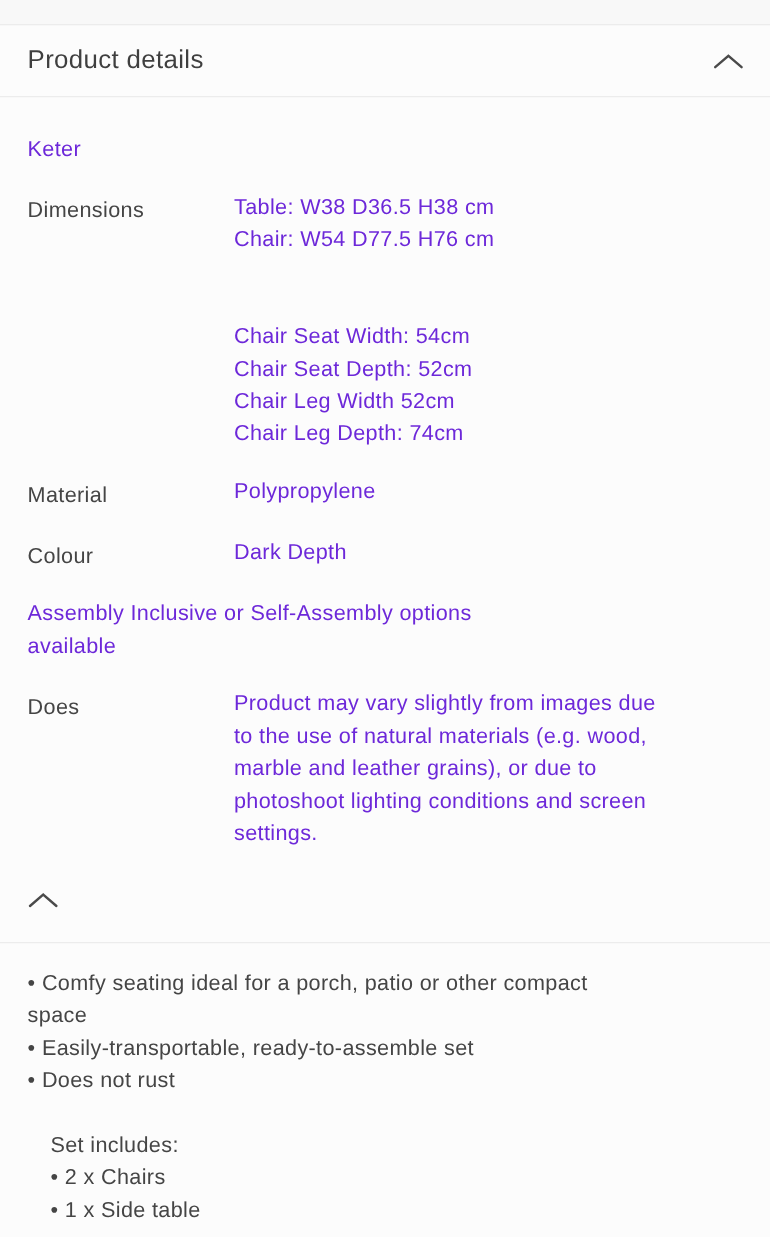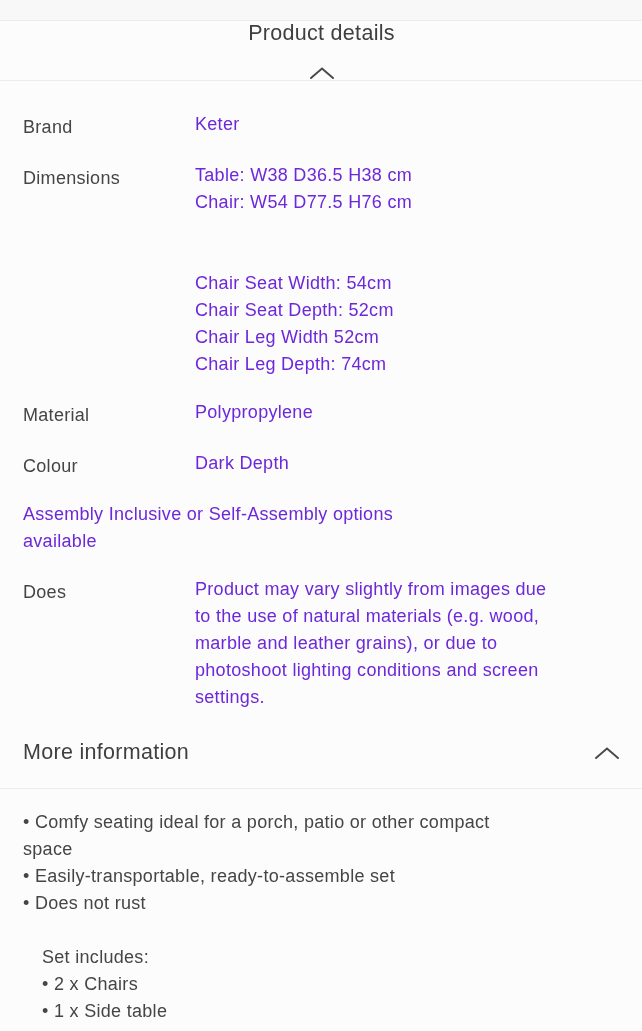--- a/index.html
+++ b/index.html
@@ -19,21 +19,21 @@
     border-bottom: 1px solid #ececec;
   }
   .section-header {
     display: flex;
     align-items: center;
     justify-content: space-between;
     padding: 0 22px 0 23px;
     border-bottom: 1px solid #ececec;
     cursor: pointer;
   }
-  .section-header.pd { height: 60px; flex-direction: column; }
+  .section-header.pd { height: 60px; }
   .section-header.mi { height: 72px; }
   .section-title {
     font-size: 21.5px;
     font-weight: 400;
     letter-spacing: 0.3px;
     color: #3f3f3f;
   }
   .chev { display: flex; align-items: center; }
   .chev svg { display: block; }
 
@@ -86,21 +86,20 @@
     <h2 class="section-title">Product details</h2>
     <span class="chev">
       <svg width="26" height="14" viewBox="0 0 26 14">
         <polyline points="2,12 13,2.5 24,12" fill="none" stroke="#4a4a4a" stroke-width="2" stroke-linecap="round" stroke-linejoin="miter"></polyline>
       </svg>
     </span>
   </div>
 
   <div class="details">
     <div class="spec-row">
-      <div class="spec-label">Brand</div>
       <div class="spec-value">Keter</div>
     </div>
     <div class="spec-row">
       <div class="spec-label">Dimensions</div>
       <div class="spec-value">Table: W38 D36.5 H38 cm
 Chair: W54 D77.5 H76 cm
 
 
 Chair Seat Width: 54cm
 Chair Seat Depth: 52cm
@@ -125,21 +124,20 @@
 to the use of natural materials (e.g. wood,
 marble and leather grains), or due to
 photoshoot lighting conditions and screen
 settings.</div>
     </div>
   </div>
 </section>
 
 <section>
   <div class="section-header mi">
-    <h2 class="section-title">More information</h2>
     <span class="chev">
       <svg width="26" height="14" viewBox="0 0 26 14">
         <polyline points="2,12 13,2.5 24,12" fill="none" stroke="#4a4a4a" stroke-width="2" stroke-linecap="round" stroke-linejoin="miter"></polyline>
       </svg>
     </span>
   </div>
 
   <div class="mi-content">
     <div class="mi-line"><span class="bullet-glyph">•</span> <span>Comfy seating ideal for a porch, patio or other compact
 space</span></div>

